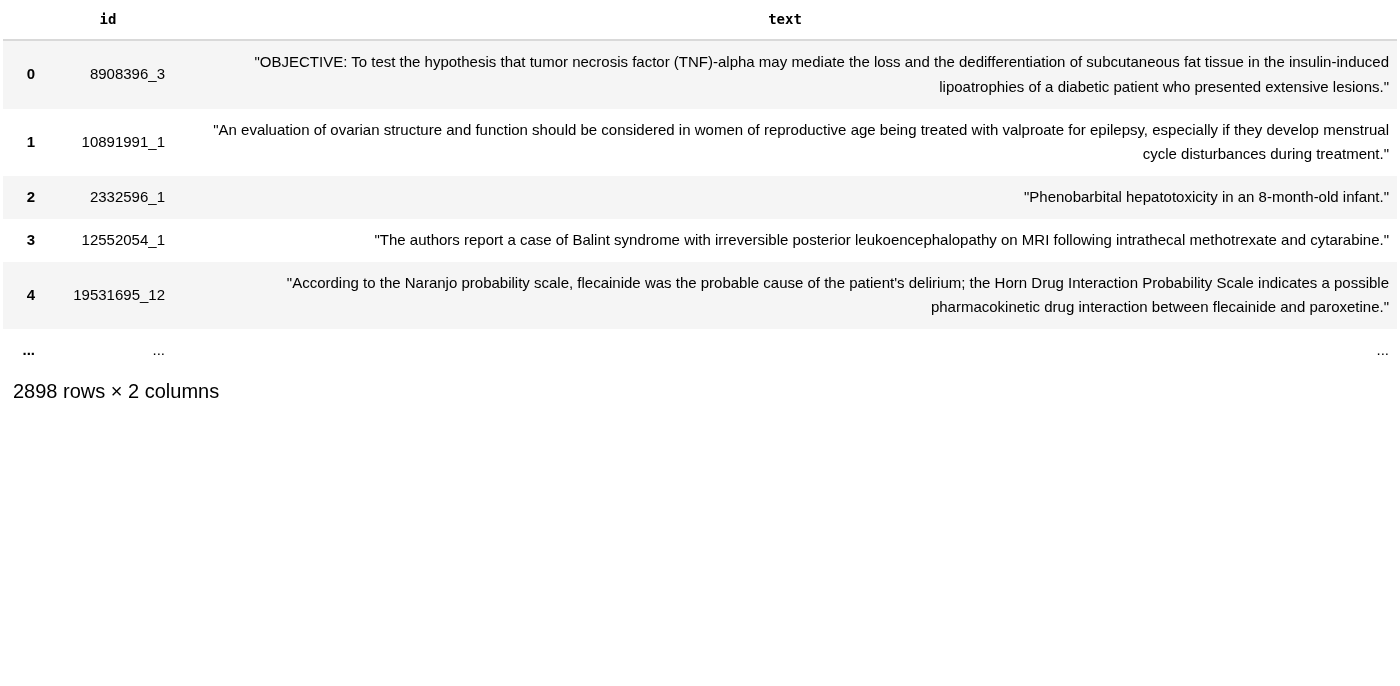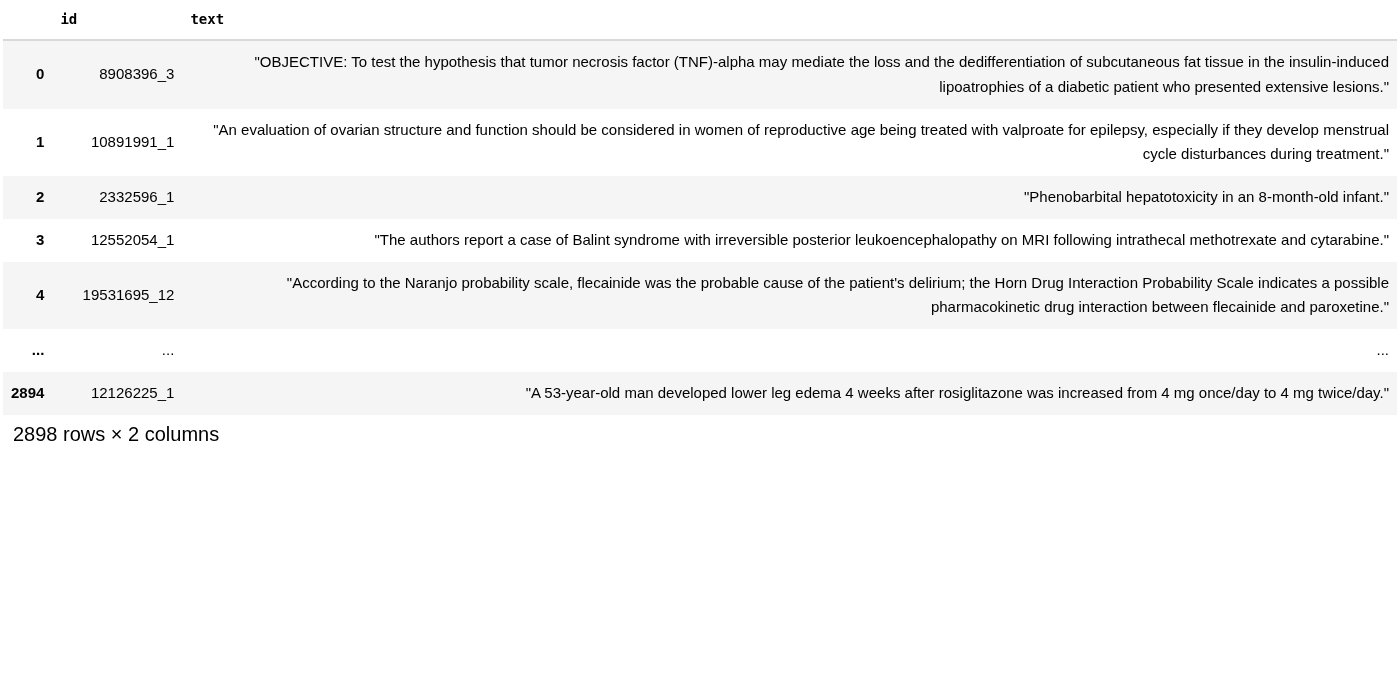--- a/index.html
+++ b/index.html
@@ -25,21 +25,21 @@
     border-collapse: collapse;
     border: none;
     font-size: 15px;
     line-height: 1.65;
     color: var(--text);
   }
   table.dataframe thead th {
     font-family: "DejaVu Sans Mono", "Liberation Mono", monospace;
     font-weight: bold;
     font-size: 14px;
-    text-align: left;
+    text-align: center;
     vertical-align: bottom;
     padding: 8px;
     border-bottom: 2px solid var(--header_border);
     background: var(--background);
   }
   table.dataframe tbody tr { background: var(--background); }
   table.dataframe tbody tr:nth-child(odd) { background: var(--stripe); }
   table.dataframe tbody th,
   table.dataframe tbody td {
     text-align: right;
@@ -101,21 +101,16 @@
         <tr>
           <th class="row-index">4</th>
           <td class="col-id">19531695_12</td>
           <td class="col-text">"According to the Naranjo probability scale, flecainide was the probable cause of the patient's delirium; the Horn Drug Interaction Probability Scale indicates a possible pharmacokinetic drug interaction between flecainide and paroxetine."</td>
         </tr>
         <tr>
           <th class="row-index">...</th>
           <td class="col-id">...</td>
           <td class="col-text">...</td>
         </tr>
-        <tr>
-          <th class="row-index">2894</th>
-          <td class="col-id">12126225_1</td>
-          <td class="col-text">"A 53-year-old man developed lower leg edema 4 weeks after rosiglitazone was increased from 4 mg once/day to 4 mg twice/day."</td>
-        </tr>
       </tbody>
   </table>
   <div class="df-dimensions">2898 rows × 2 columns</div>
 </div>
 
 </body></html>

